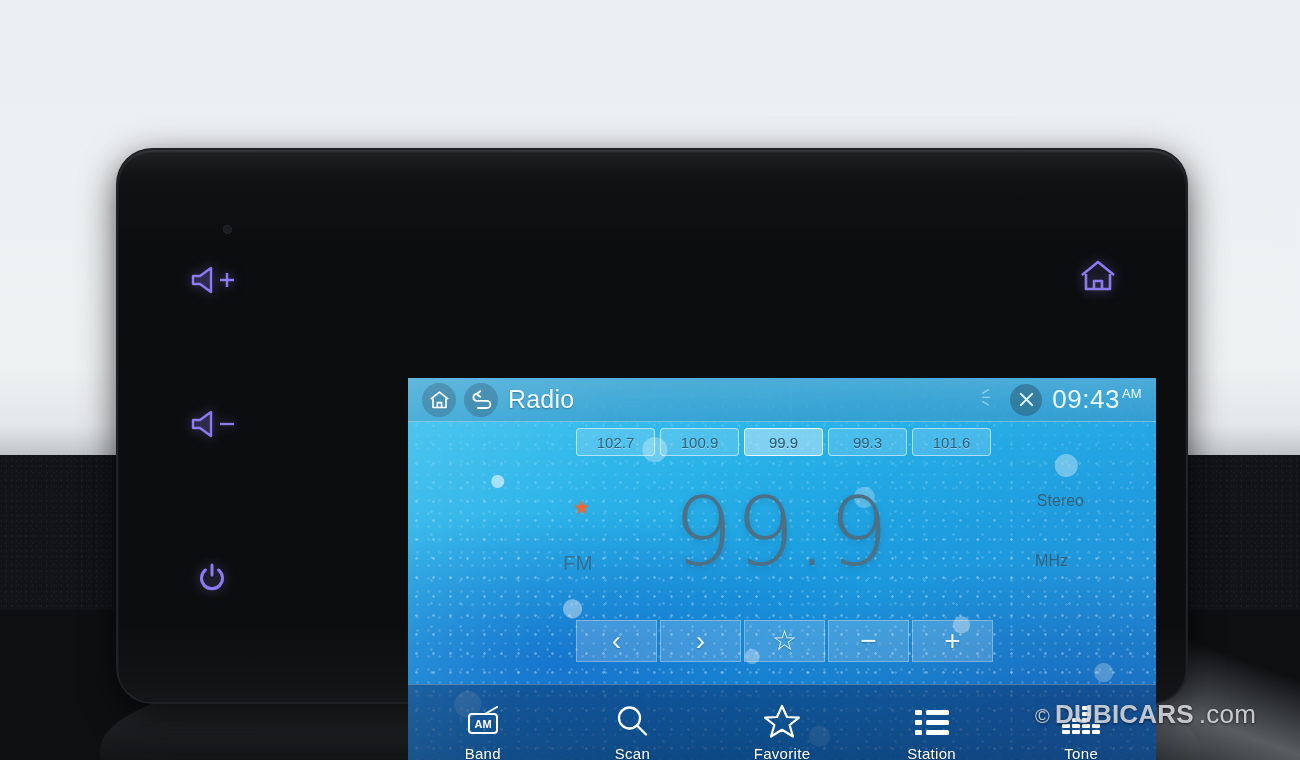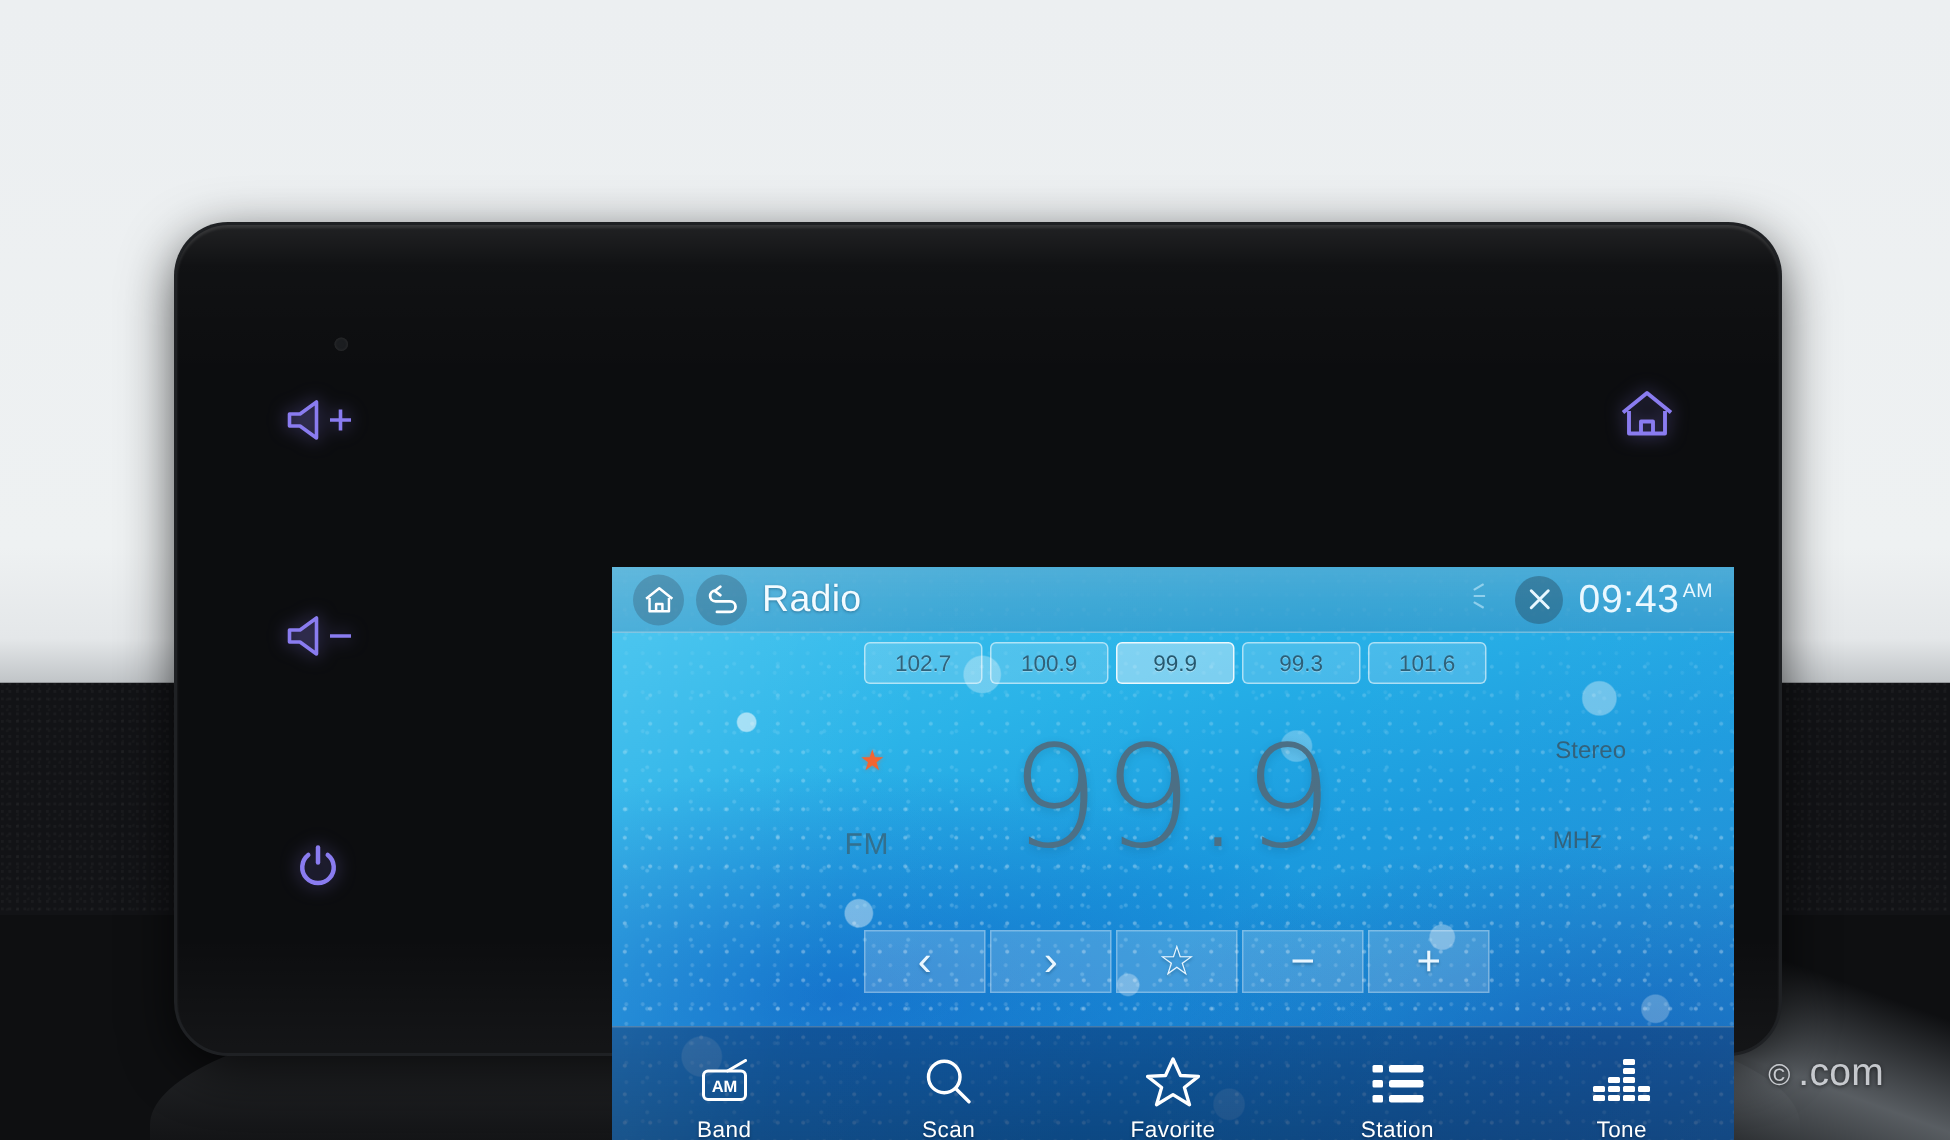--- a/index.html
+++ b/index.html
@@ -441,16 +441,17 @@
 
       </div>
 
       <div id="screen-gloss"></div>
     </div>
 
   </div>
 
   <div id="watermark">
     <span id="wm-c">©</span>
+    <span id="wm-brand">DUBICARS</span>
     <span id="wm-tld">.com</span>
   </div>
 
 </div>
 
 </body></html>

